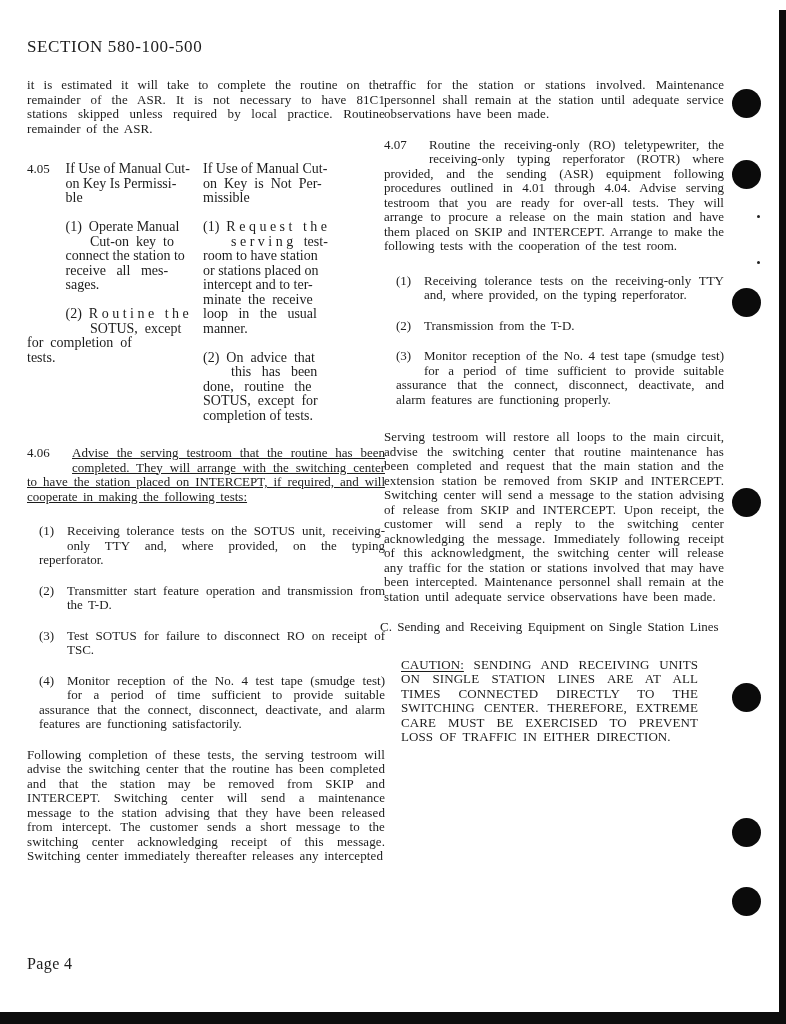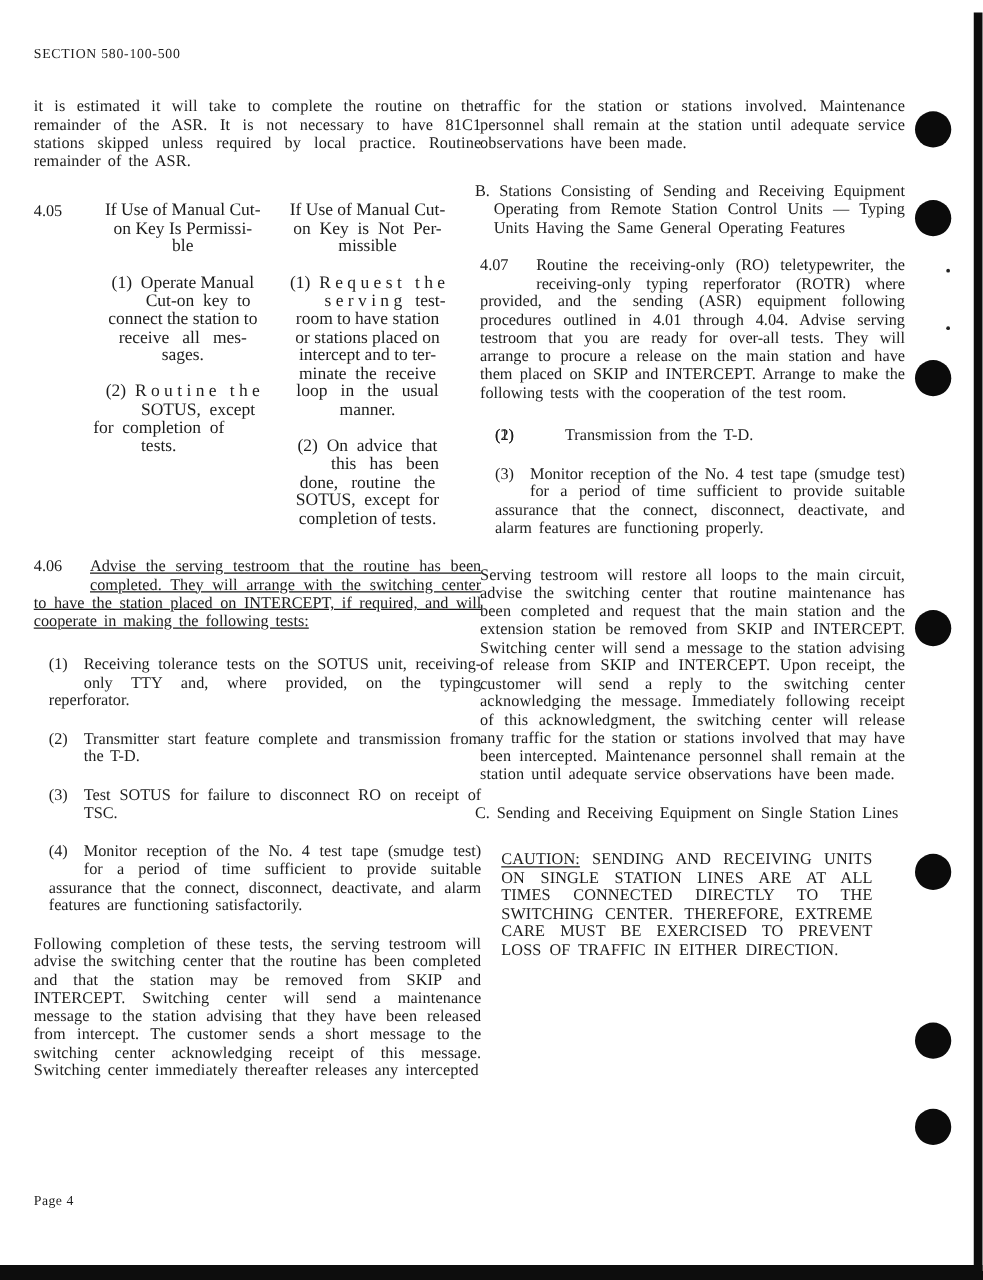--- a/index.html
+++ b/index.html
@@ -9,25 +9,25 @@
     width: 786px; height: 1024px;
     background: #ffffff;
     overflow: hidden;
     font-family: "Liberation Serif", "DejaVu Serif", serif;
     color: #1c1c1c;
   }
   .page { position: absolute; inset: 0; }
 
   .hdr {
     position: absolute; left: 27px; top: 37px;
-    font-size: 11px; letter-spacing: 0.6px;
+    font-size: 17px; letter-spacing: 0.6px;
   }
   .ftr {
     position: absolute; left: 27px; top: 955px;
-    font-size: 11px; letter-spacing: 0.4px;
+    font-size: 16px; letter-spacing: 0.4px;
   }
 
   .col { position: absolute; top: 78px; font-size: 13px; line-height: 14.5px; }
   .col-left  { left: 27px;  width: 358px; }
   .col-right { left: 384px; width: 340px; }
 
   .para { text-align: justify; word-spacing: 2.2px; letter-spacing: 0.1px; }
 
   
   .numpara { position: relative; text-align: justify; word-spacing: 2.2px; }
@@ -44,21 +44,21 @@
     padding-left: 15px; text-indent: -15px; margin-left: -4px;
   }
 
   .caution {
     margin-left: 17px; margin-right: 26px;
     text-align: justify; word-spacing: 3px; letter-spacing: 0.1px;
   }
   .caution .u { text-decoration: underline; text-underline-offset: 2px; }
 
   
-  .tbl405 { position: relative; min-height: 262px; text-align: center; }
+  .tbl405 { position: relative; min-height: 262px; }
   .tbl405 .pnum { position: absolute; left: 0; top: 0; }
   .cell { position: absolute; top: 0; white-space: pre; font-size: 14px; line-height: 14.5px; }
   .cell-a { left: 0; width: 200px; }
   .cell-b { left: 176px; width: 182px; }
 
   .mt12 { margin-top: 23px; } .mt16 { margin-top: 16px; }
   .mt20 { margin-top: 20px; } .mt22 { margin-top: 22px; text-decoration: underline; }
   .mt24 { margin-top: 24px; } .mt26 { margin-top: 26px; }
 
   
@@ -118,49 +118,48 @@
       <span class="pnum">4.06</span>
       <span class="hang2"></span><span>Advise the serving testroom that the routine has been completed. They will arrange with the switching center to have the station placed on INTERCEPT, if required, and will cooperate in making the following tests:</span>
     </div>
 
     <div class="li mt20">
       <span class="lmark">(1)</span>
       <span class="hangli"></span><span>Receiving tolerance tests on the SOTUS unit, receiving-only TTY and, where provided, on the typing reperforator.</span>
     </div>
     <div class="li mt16">
       <span class="lmark">(2)</span>
-      <span class="hangli"></span><span>Transmitter start feature complete and transmission from the T-D.</span>
+      <span class="hangli"></span><span>Transmitter start feature operation and transmission from the T-D.</span>
     </div>
     <div class="li mt16">
       <span class="lmark">(3)</span>
       <span class="hangli"></span><span>Test SOTUS for failure to disconnect RO on receipt of TSC.</span>
     </div>
     <div class="li mt16">
       <span class="lmark">(4)</span>
       <span class="hangli"></span><span>Monitor reception of the No. 4 test tape (smudge test) for a period of time sufficient to provide suitable assurance that the connect, disconnect, deactivate, and alarm features are functioning satisfactorily.</span>
     </div>
 
     <div class="para mt16">Following completion of these tests, the serving testroom will advise the switching center that the routine has been completed and that the station may be removed from SKIP and INTERCEPT. Switching center will send a maintenance message to the station advising that they have been released from intercept. The customer sends a short message to the switching center acknowledging receipt of this message. Switching center immediately thereafter releases any intercepted</div>
 
   </div>
 
   <div class="col col-right">
 
     <div class="para">traffic for the station or stations involved. Maintenance personnel shall remain at the station until adequate service observations have been made.</div>
 
-    <div class="section-head mt24">B. Stations Consisting of Sending and Receiving Equipment Operating from Remote Station Control Units — Typing Units Having the Same General Operating Features</div>
 
     <div class="numpara mt16">
       <span class="pnum">4.07</span>
       <span class="hang2"></span><span>Routine the receiving-only (RO) teletypewriter, the receiving-only typing reperforator (ROTR) where provided, and the sending (ASR) equipment following procedures outlined in 4.01 through 4.04. Advise serving testroom that you are ready for over-all tests. They will arrange to procure a release on the main station and have them placed on SKIP and INTERCEPT. Arrange to make the following tests with the cooperation of the test room.</span>
     </div>
 
     <div class="li mt20">
       <span class="lmark">(1)</span>
-      <span class="hangli"></span>
+      <span class="hangli"></span><span>Receiving tolerance tests on the receiving-only TTY and, where provided, on the typing reperforator.</span>
     </div>
     <div class="li mt16">
       <span class="lmark">(2)</span>
       <span class="hangli"></span><span>Transmission from the T-D.</span>
     </div>
     <div class="li mt16">
       <span class="lmark">(3)</span>
       <span class="hangli"></span><span>Monitor reception of the No. 4 test tape (smudge test) for a period of time sufficient to provide suitable assurance that the connect, disconnect, deactivate, and alarm features are functioning properly.</span>
     </div>
 

